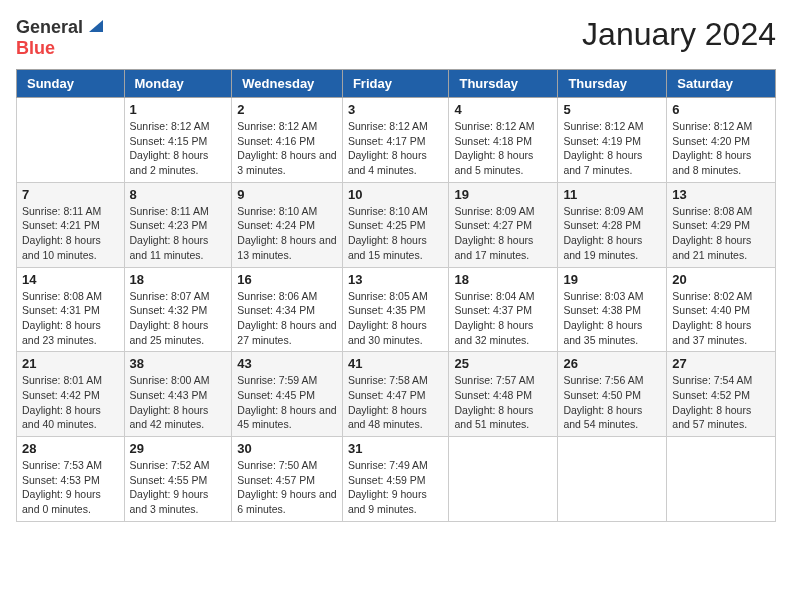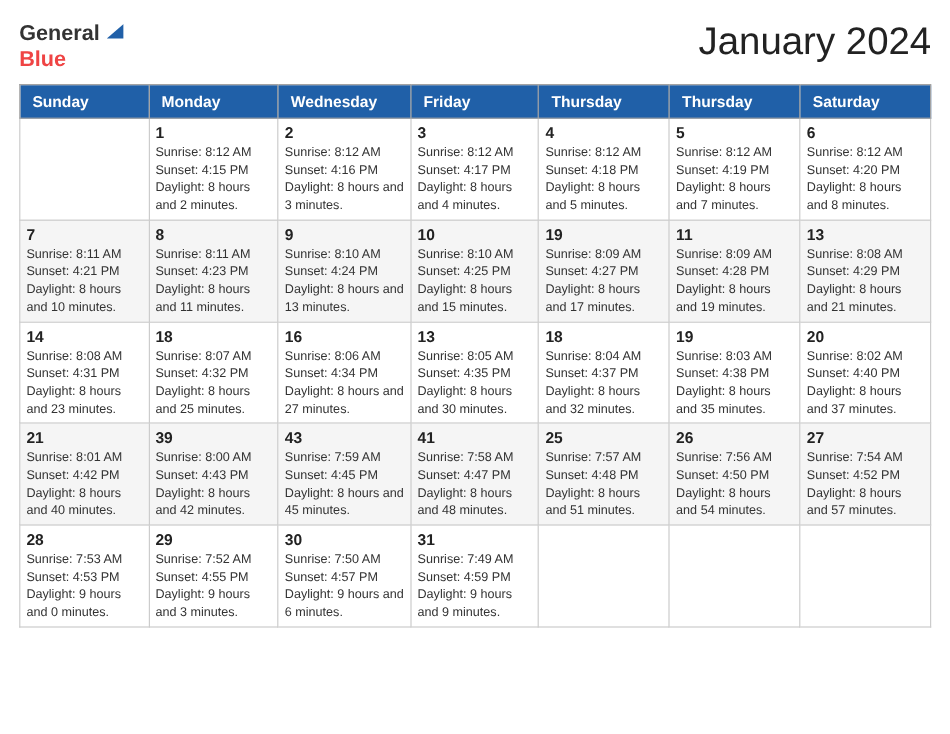--- a/index.html
+++ b/index.html
@@ -200,21 +200,21 @@
           <div class="day-number">20</div>
           <div class="day-detail">Sunrise: 8:02 AM<br>Sunset: 4:40 PM<br>Daylight: 8 hours and 37 minutes.</div>
         </td>
       </tr>
       <tr>
         <td>
           <div class="day-number">21</div>
           <div class="day-detail">Sunrise: 8:01 AM<br>Sunset: 4:42 PM<br>Daylight: 8 hours and 40 minutes.</div>
         </td>
         <td>
-          <div class="day-number">39</div>
+          <div class="day-number">38</div>
           <div class="day-detail">Sunrise: 8:00 AM<br>Sunset: 4:43 PM<br>Daylight: 8 hours and 42 minutes.</div>
         </td>
         <td>
           <div class="day-number">43</div>
           <div class="day-detail">Sunrise: 7:59 AM<br>Sunset: 4:45 PM<br>Daylight: 8 hours and 45 minutes.</div>
         </td>
         <td>
           <div class="day-number">41</div>
           <div class="day-detail">Sunrise: 7:58 AM<br>Sunset: 4:47 PM<br>Daylight: 8 hours and 48 minutes.</div>
         </td>

